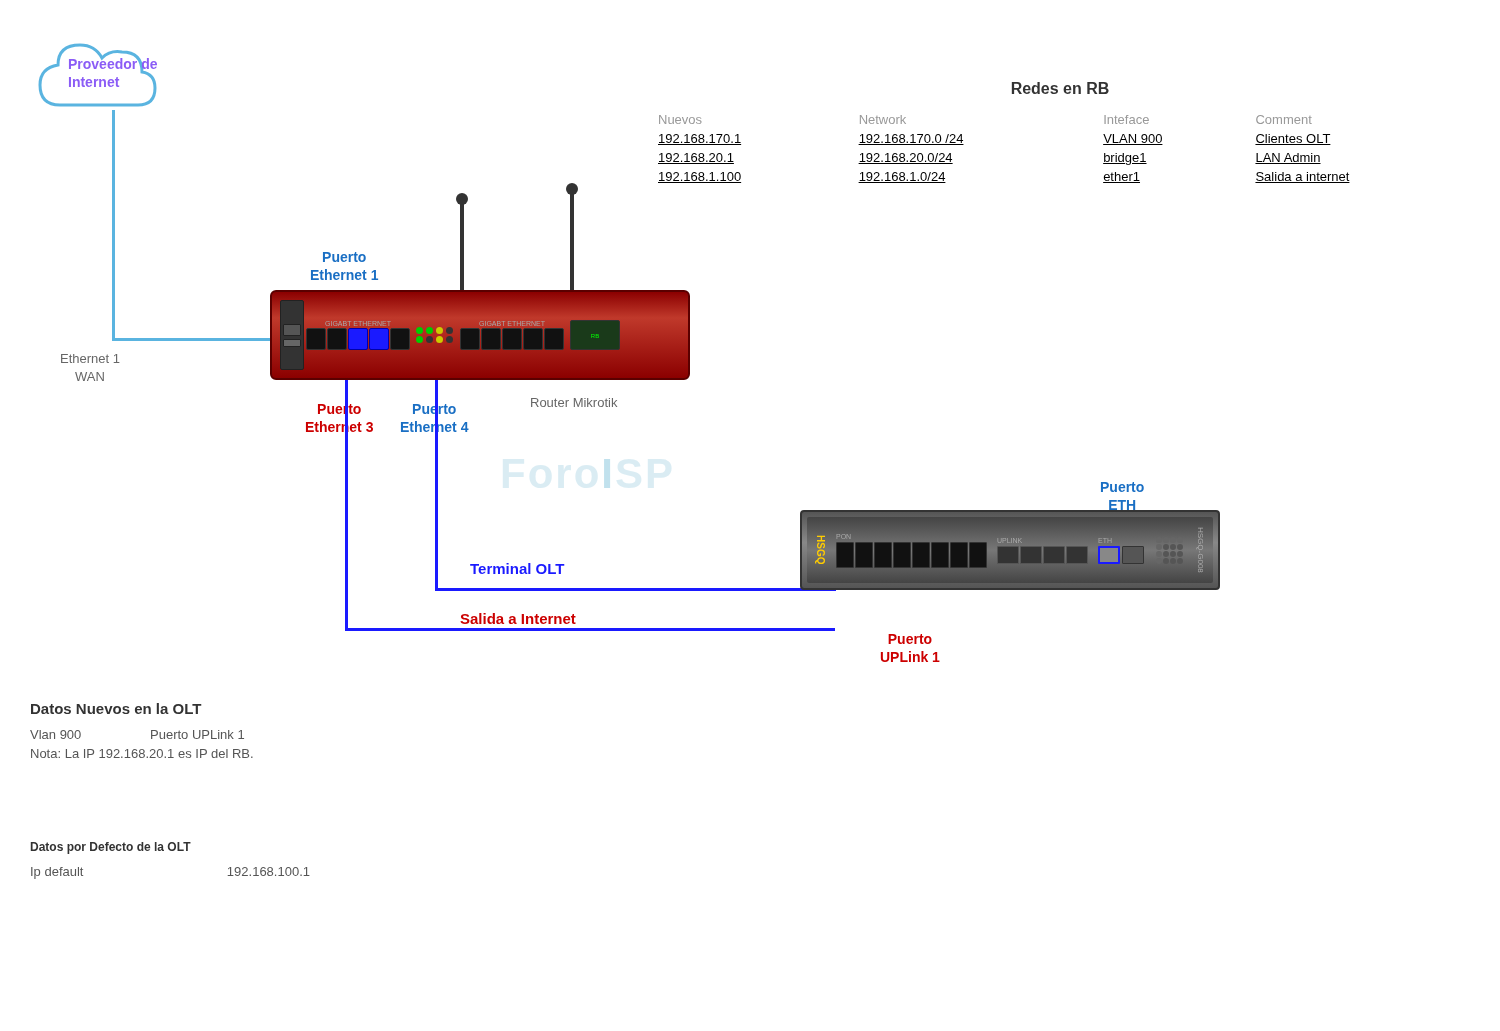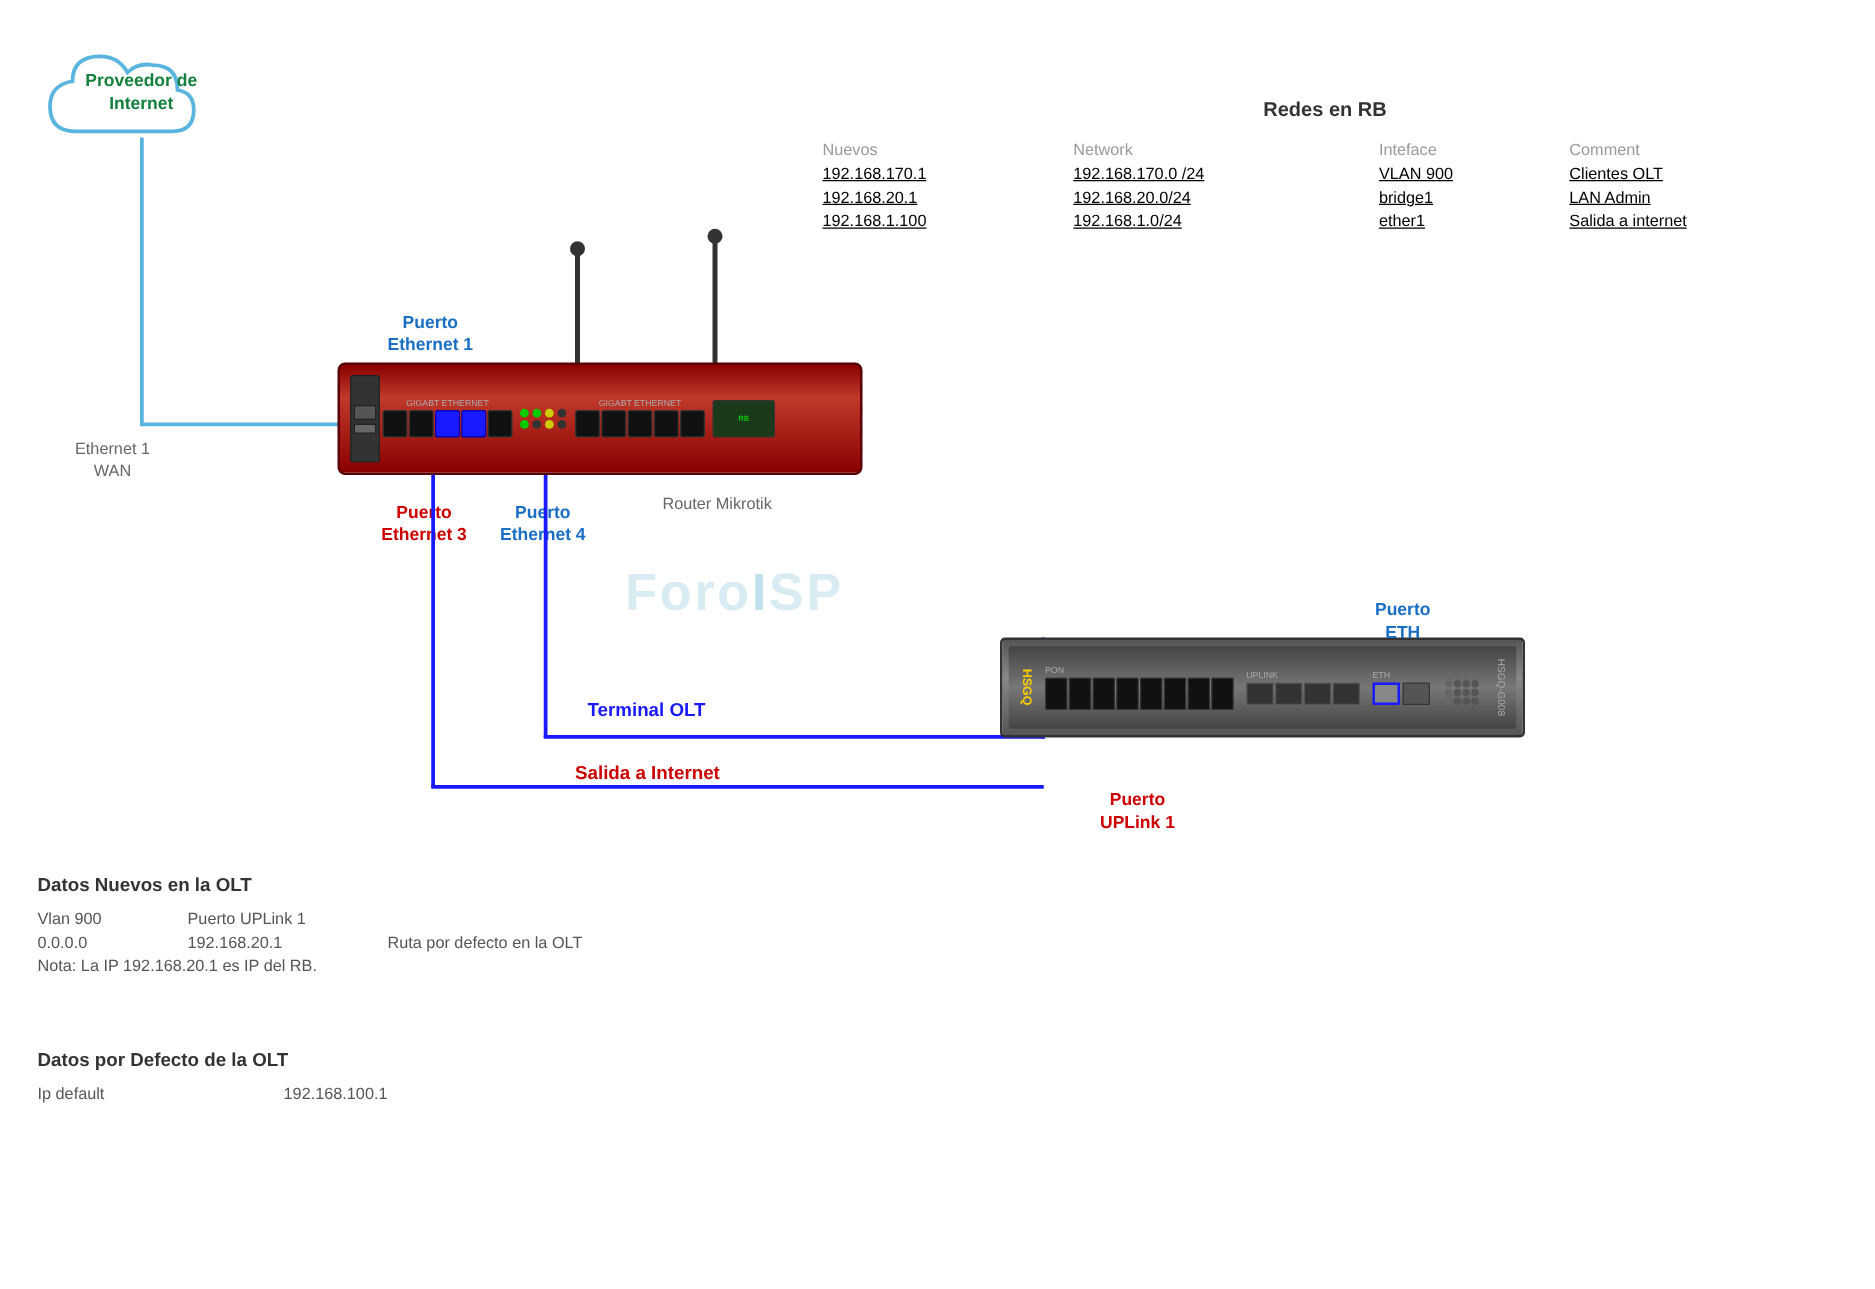--- a/index.html
+++ b/index.html
@@ -23,22 +23,22 @@
     .cloud svg {
       width: 100%;
       height: 100%;
     }
     .cloud-label {
       position: absolute;
       top: 25px;
       left: 38px;
       font-size: 14px;
       font-weight: bold;
-      color: #15803d;
-      text-align: center;
+      color: #8b5cf6;
+      text-align: left;
       line-height: 1.3;
       width: 90px;
     }
 
     
     .line-isp {
       position: absolute;
       top: 110px;
       left: 112px;
       width: 3px;
@@ -354,21 +354,21 @@
       margin-top: 4px;
     }
 
     
     .datos-defecto {
       position: absolute;
       top: 840px;
       left: 30px;
     }
     .datos-defecto-title {
-      font-size: 15px;
+      font-size: 12px;
       font-weight: bold;
       color: #333;
       margin-bottom: 10px;
     }
     .datos-defecto-row {
       font-size: 13px;
       color: #555;
       display: flex;
       gap: 0;
     }
@@ -602,25 +602,20 @@
     </tbody>
   </table>
 </div>
 
 <div class="datos-nuevos">
   <div class="datos-nuevos-title">Datos Nuevos en  la OLT</div>
   <div class="datos-nuevos-row">
     <span class="datos-nuevos-col1">Vlan 900</span>
     <span class="datos-nuevos-col2">Puerto UPLink 1</span>
   </div>
-  <div class="datos-nuevos-row">
-    <span class="datos-nuevos-col1">0.0.0.0</span>
-    <span class="datos-nuevos-col2">192.168.20.1</span>
-    <span class="datos-nuevos-col3">Ruta  por defecto en la OLT</span>
-  </div>
   <div class="datos-nuevos-note">Nota: La IP 192.168.20.1 es IP del RB.</div>
 </div>
 
 <div class="datos-defecto">
   <div class="datos-defecto-title">Datos por Defecto de la OLT</div>
   <div class="datos-defecto-row">
     <span class="datos-defecto-col1">Ip default</span>
     <span class="datos-defecto-col2">192.168.100.1</span>
   </div>
 </div>

